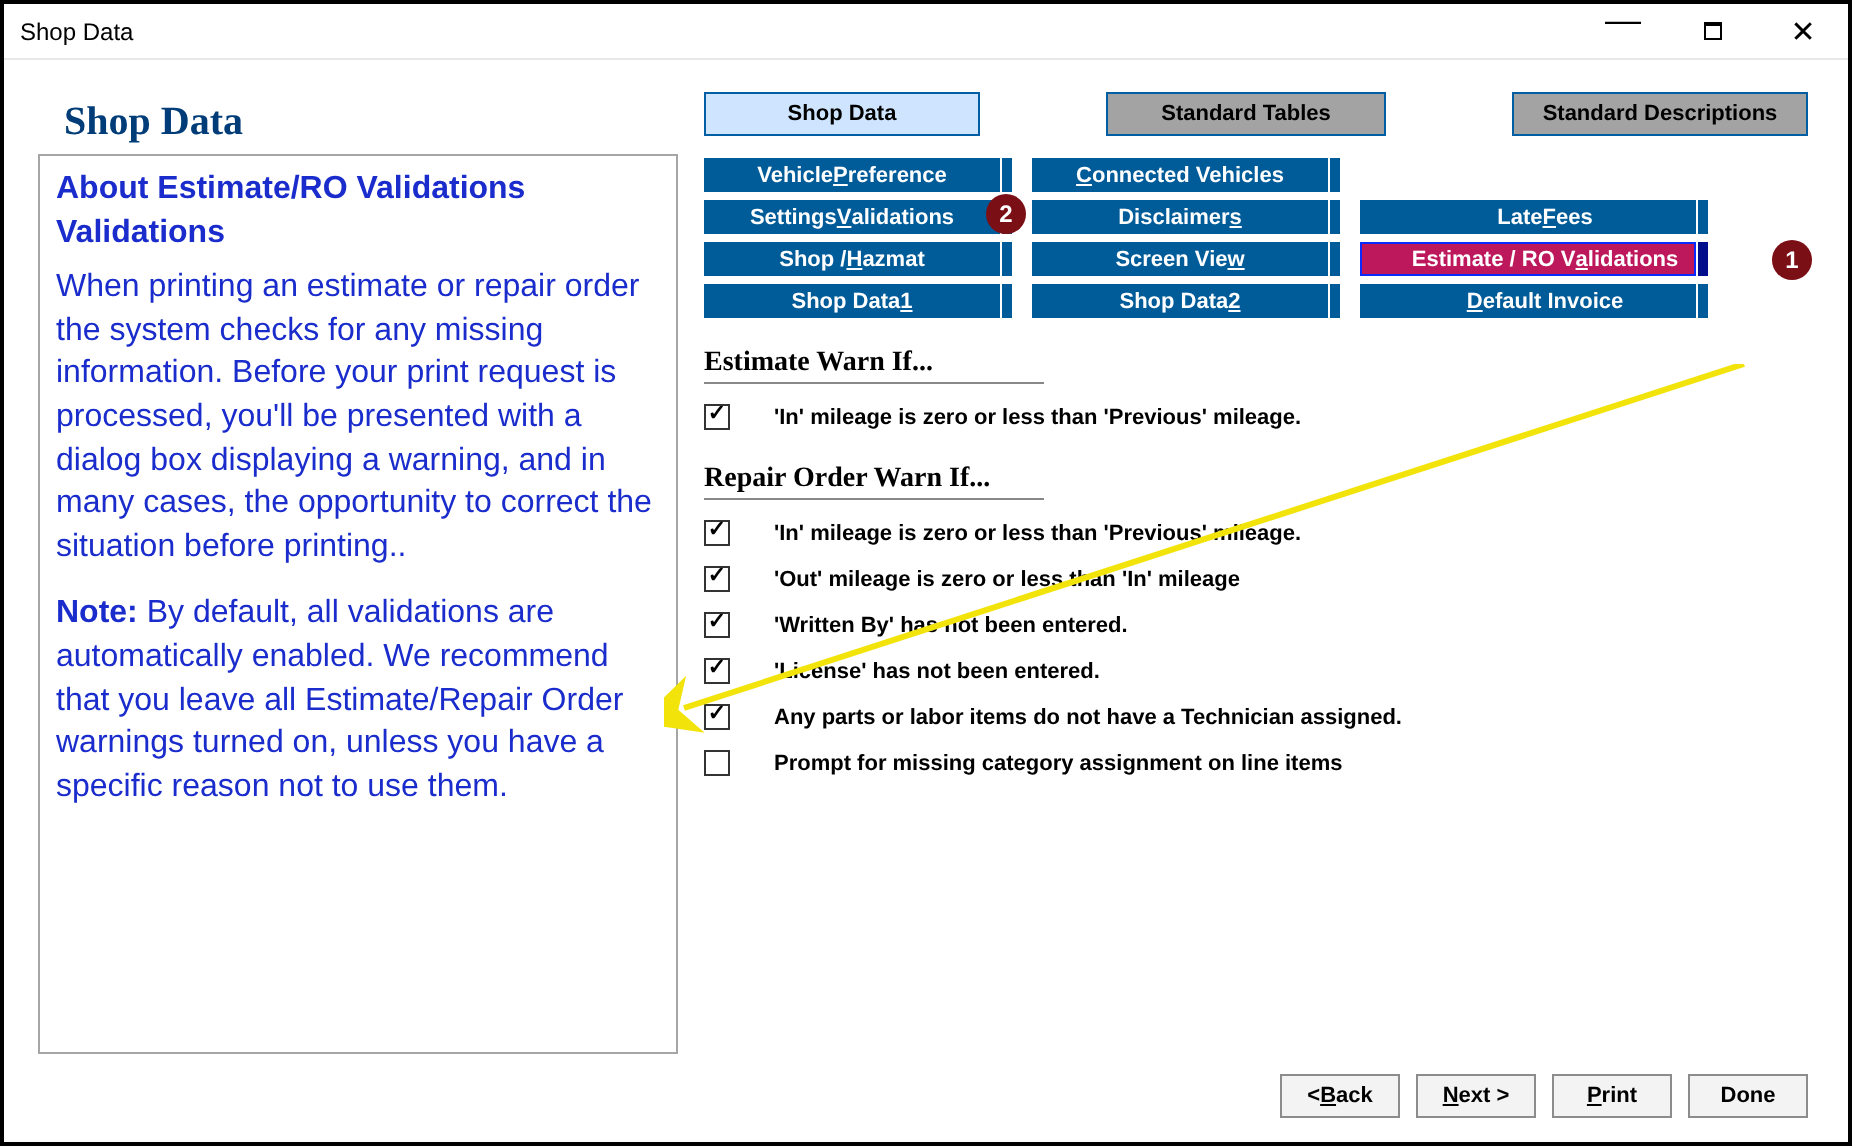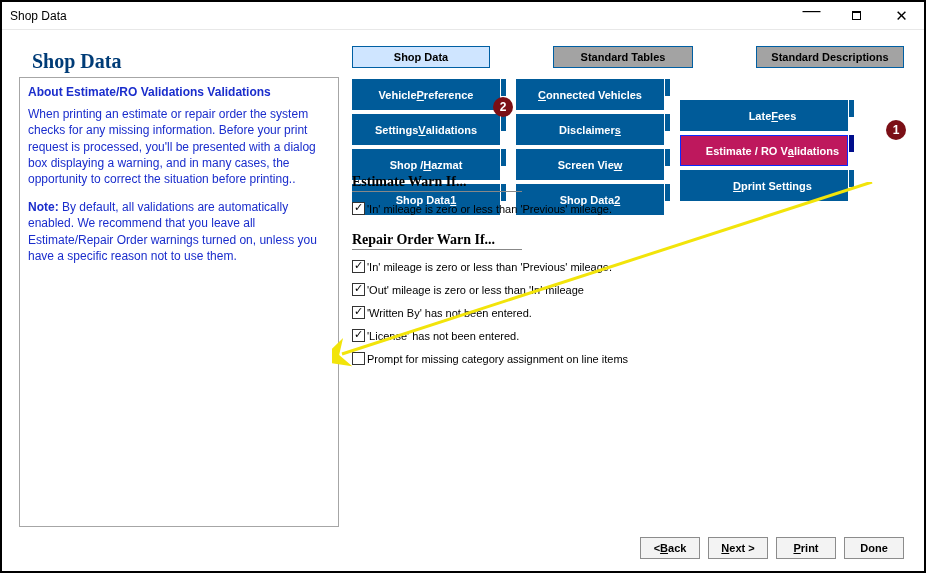--- a/index.html
+++ b/index.html
@@ -76,21 +76,21 @@
 
   .left-panel {
     position: absolute;
     left: 17px;
     top: 75px;
     width: 320px;
     height: 450px;
     border: 1px solid #a6a6a6;
     padding: 6px 8px;
     color: #1a2dcc;
-    font-size: 12px;
+    font-size: 16px;
     line-height: 1.35;
   }
   .left-panel .about-title {
     font-weight: bold;
     margin-bottom: 6px;
   }
   .left-panel p { margin: 0 0 12px 0; }
   .left-panel .note-label { font-weight: bold; }
 
   .nav-grid {
@@ -104,21 +104,21 @@
     display: flex;
     flex-direction: column;
     gap: 4px;
   }
   .nav-col .slot { display: flex; align-items: stretch; }
   .nav-btn {
     background: #005b99;
     color: #fff;
     font-weight: bold;
     font-size: 11px;
-    height: 31px;
+    height: 17px;
     display: flex;
     align-items: center;
     justify-content: center;
     position: relative;
   }
   .nav-col.c1 .nav-btn { width: 148px; }
   .nav-col.c2 .nav-btn { width: 148px; }
   .nav-col.c3 .nav-btn { width: 168px; padding-left: 17px; }
   .nav-btn.selected {
     background: #be185d;
@@ -145,24 +145,24 @@
     border-bottom: 1px solid #888;
     padding-bottom: 1px;
     display: inline-block;
     width: 170px;
   }
   #sec-estimate { top: 172px; }
   #sec-repair { top: 230px; }
   .check-line {
     display: flex;
     align-items: center;
-    gap: 2px;
+    gap: 22px;
     margin-top: 7px;
     font-size: 11px;
-    font-weight: normal;
+    font-weight: bold;
     color: #000;
   }
   .cbx {
     width: 13px;
     height: 13px;
     border: 1px solid #333;
     display: inline-flex;
     align-items: center;
     justify-content: center;
     font-size: 11px;
@@ -344,21 +344,21 @@
           <span>Estimate / RO V</span>
           <span class="ul">a</span>
           <span>lidations</span>
         </div>
         <div class="side-tick" style="background: rgb(0, 14, 140);"></div>
       </div>
       <div class="slot">
         <div class="nav-btn">
           <span></span>
           <span class="ul">D</span>
-          <span>print Settings</span>
+          <span>efault Invoice</span>
         </div>
         <div class="side-tick"></div>
       </div>
     </div>
 </div>
 
 <div class="warn-section" id="sec-estimate">
   <span class="warn-title">Estimate Warn If...</span>
 </div>
 <div id="checks-estimate">
@@ -380,20 +380,24 @@
       <span class="cbx checked"></span>
       <span>'Out' mileage is zero or less than 'In' mileage</span>
     </div>
     <div class="check-line">
       <span class="cbx checked"></span>
       <span>'Written By' has not been entered.</span>
     </div>
     <div class="check-line">
       <span class="cbx checked"></span>
       <span>'License' has not been entered.</span>
+    </div>
+    <div class="check-line">
+      <span class="cbx checked"></span>
+      <span>Any parts or labor items do not have a Technician assigned.</span>
     </div>
     <div class="check-line">
       <span class="cbx"></span>
       <span>Prompt for missing category assignment on line items</span>
     </div>
   </div>
 
 <svg class="arrow-svg">
   <defs>
     <marker id="ah" markerWidth="12" markerHeight="12" refX="2" refY="5" orient="auto">

